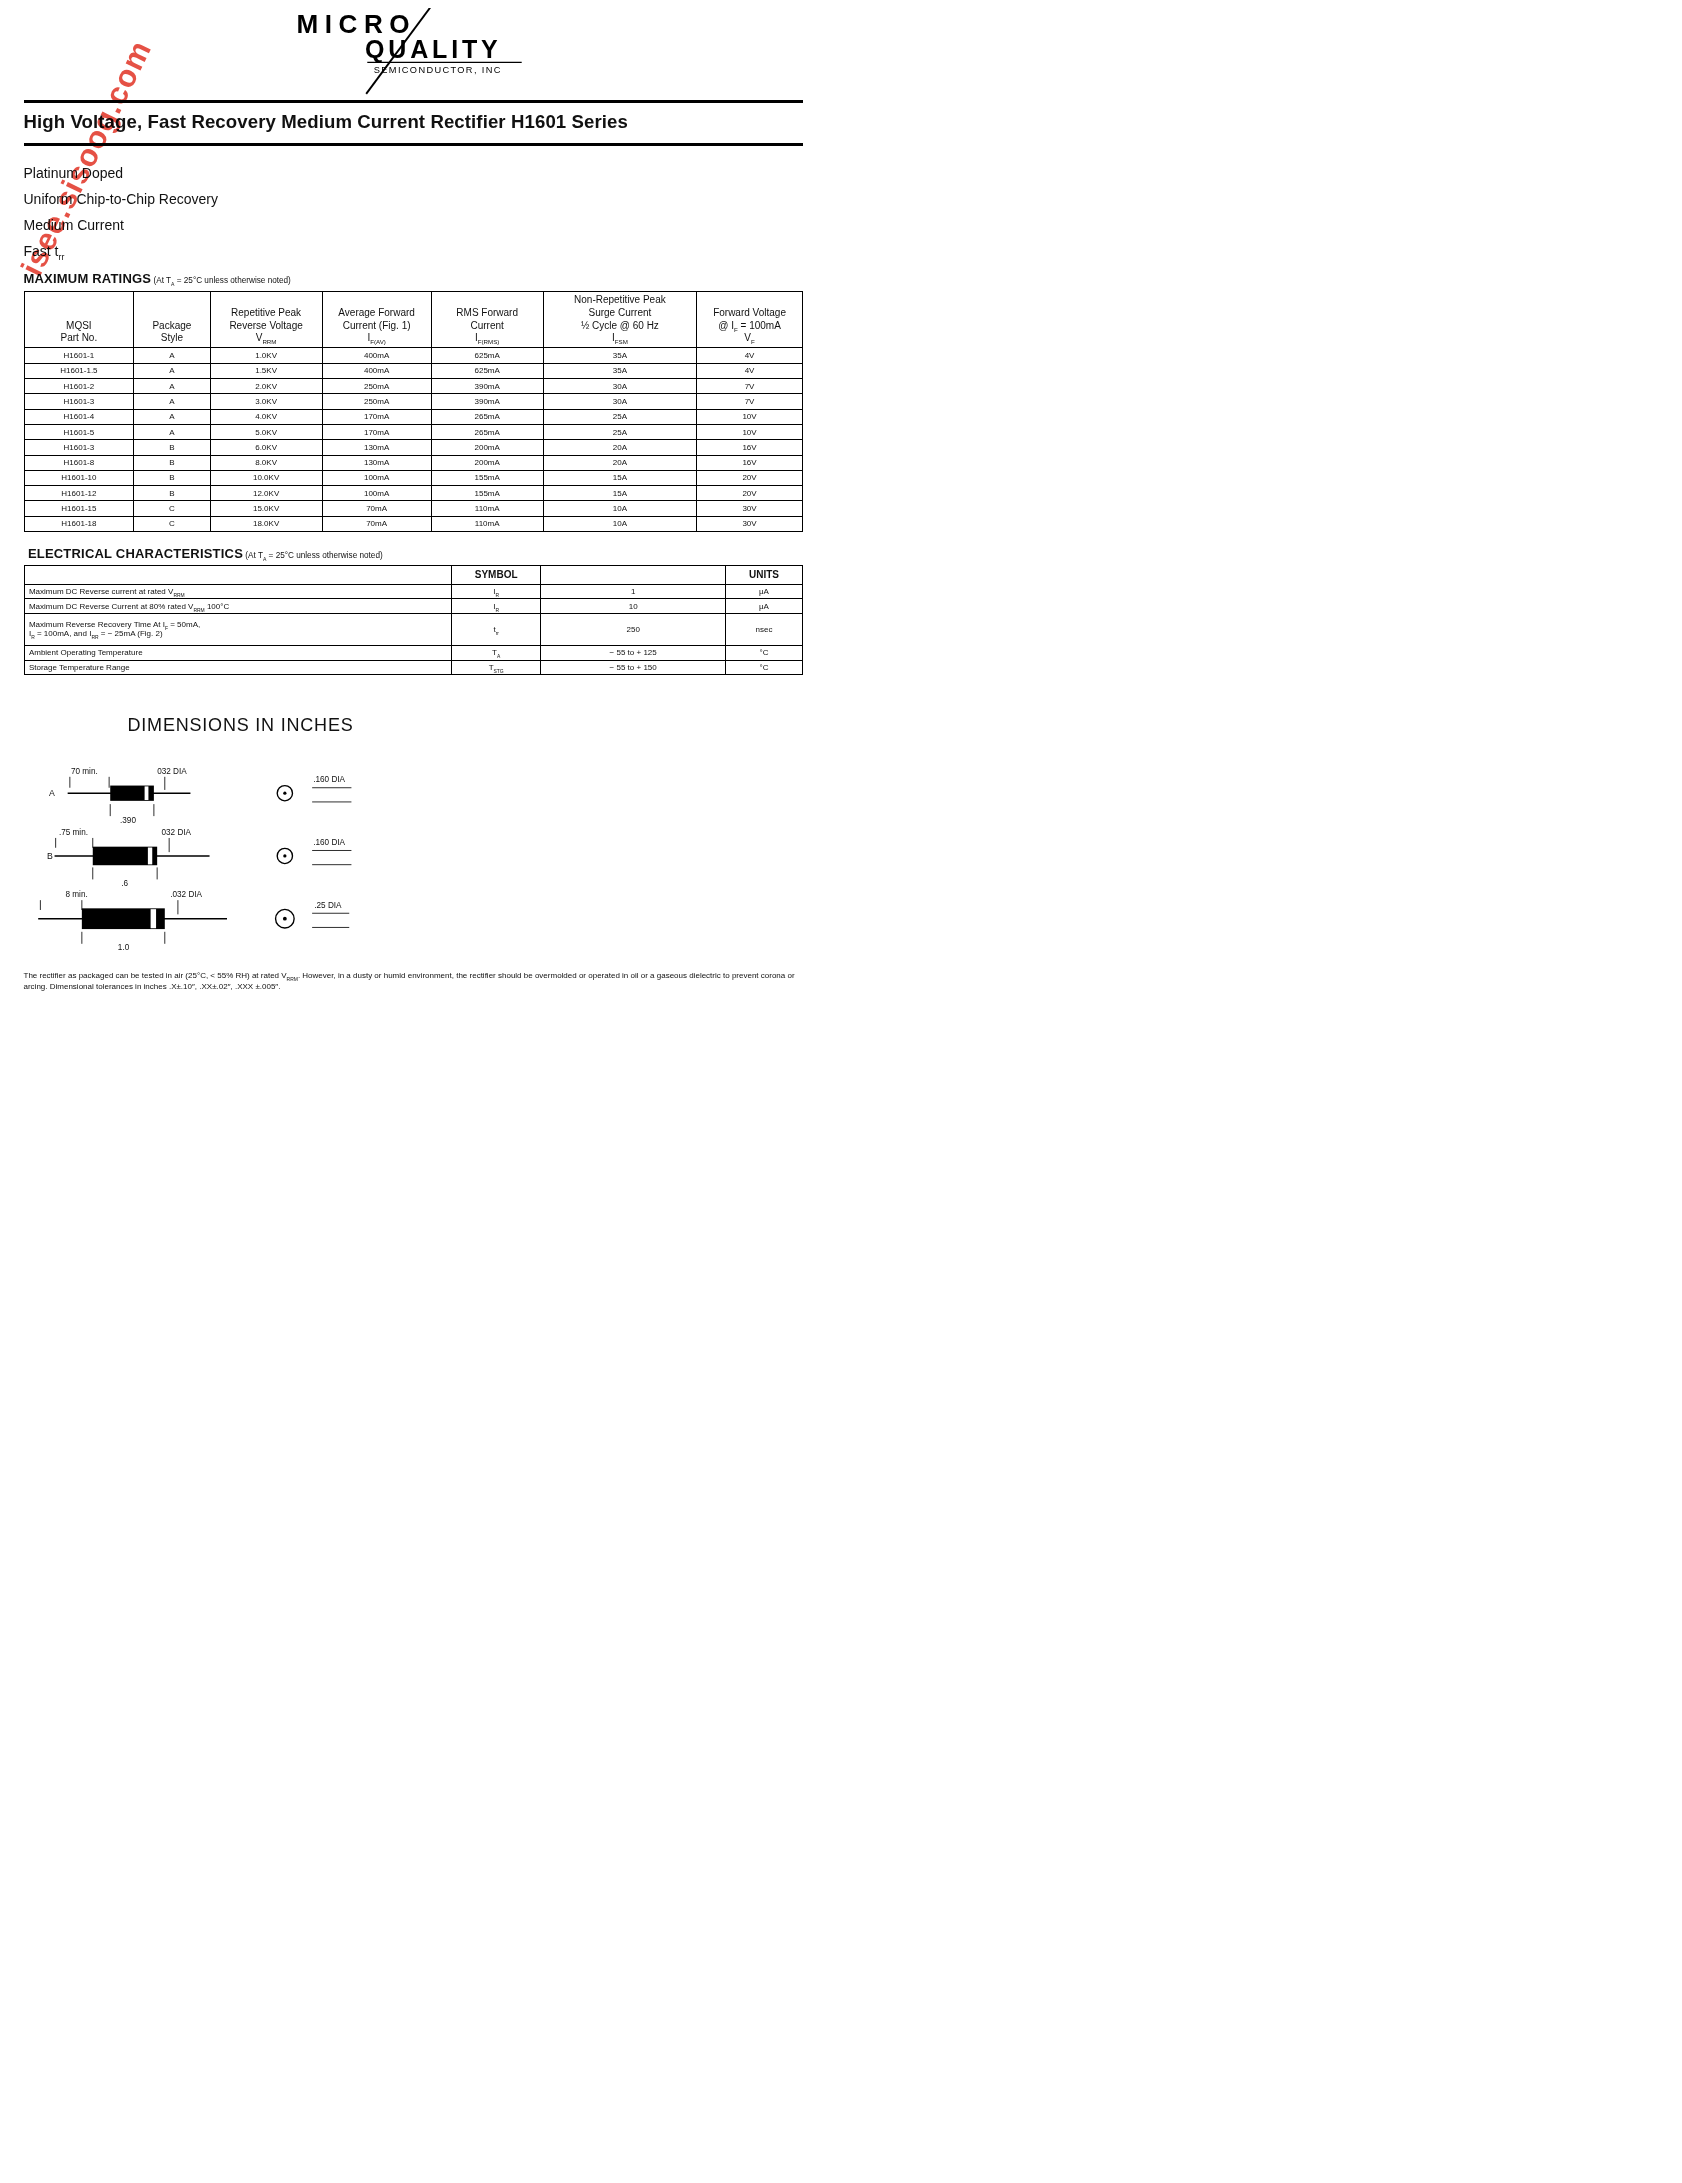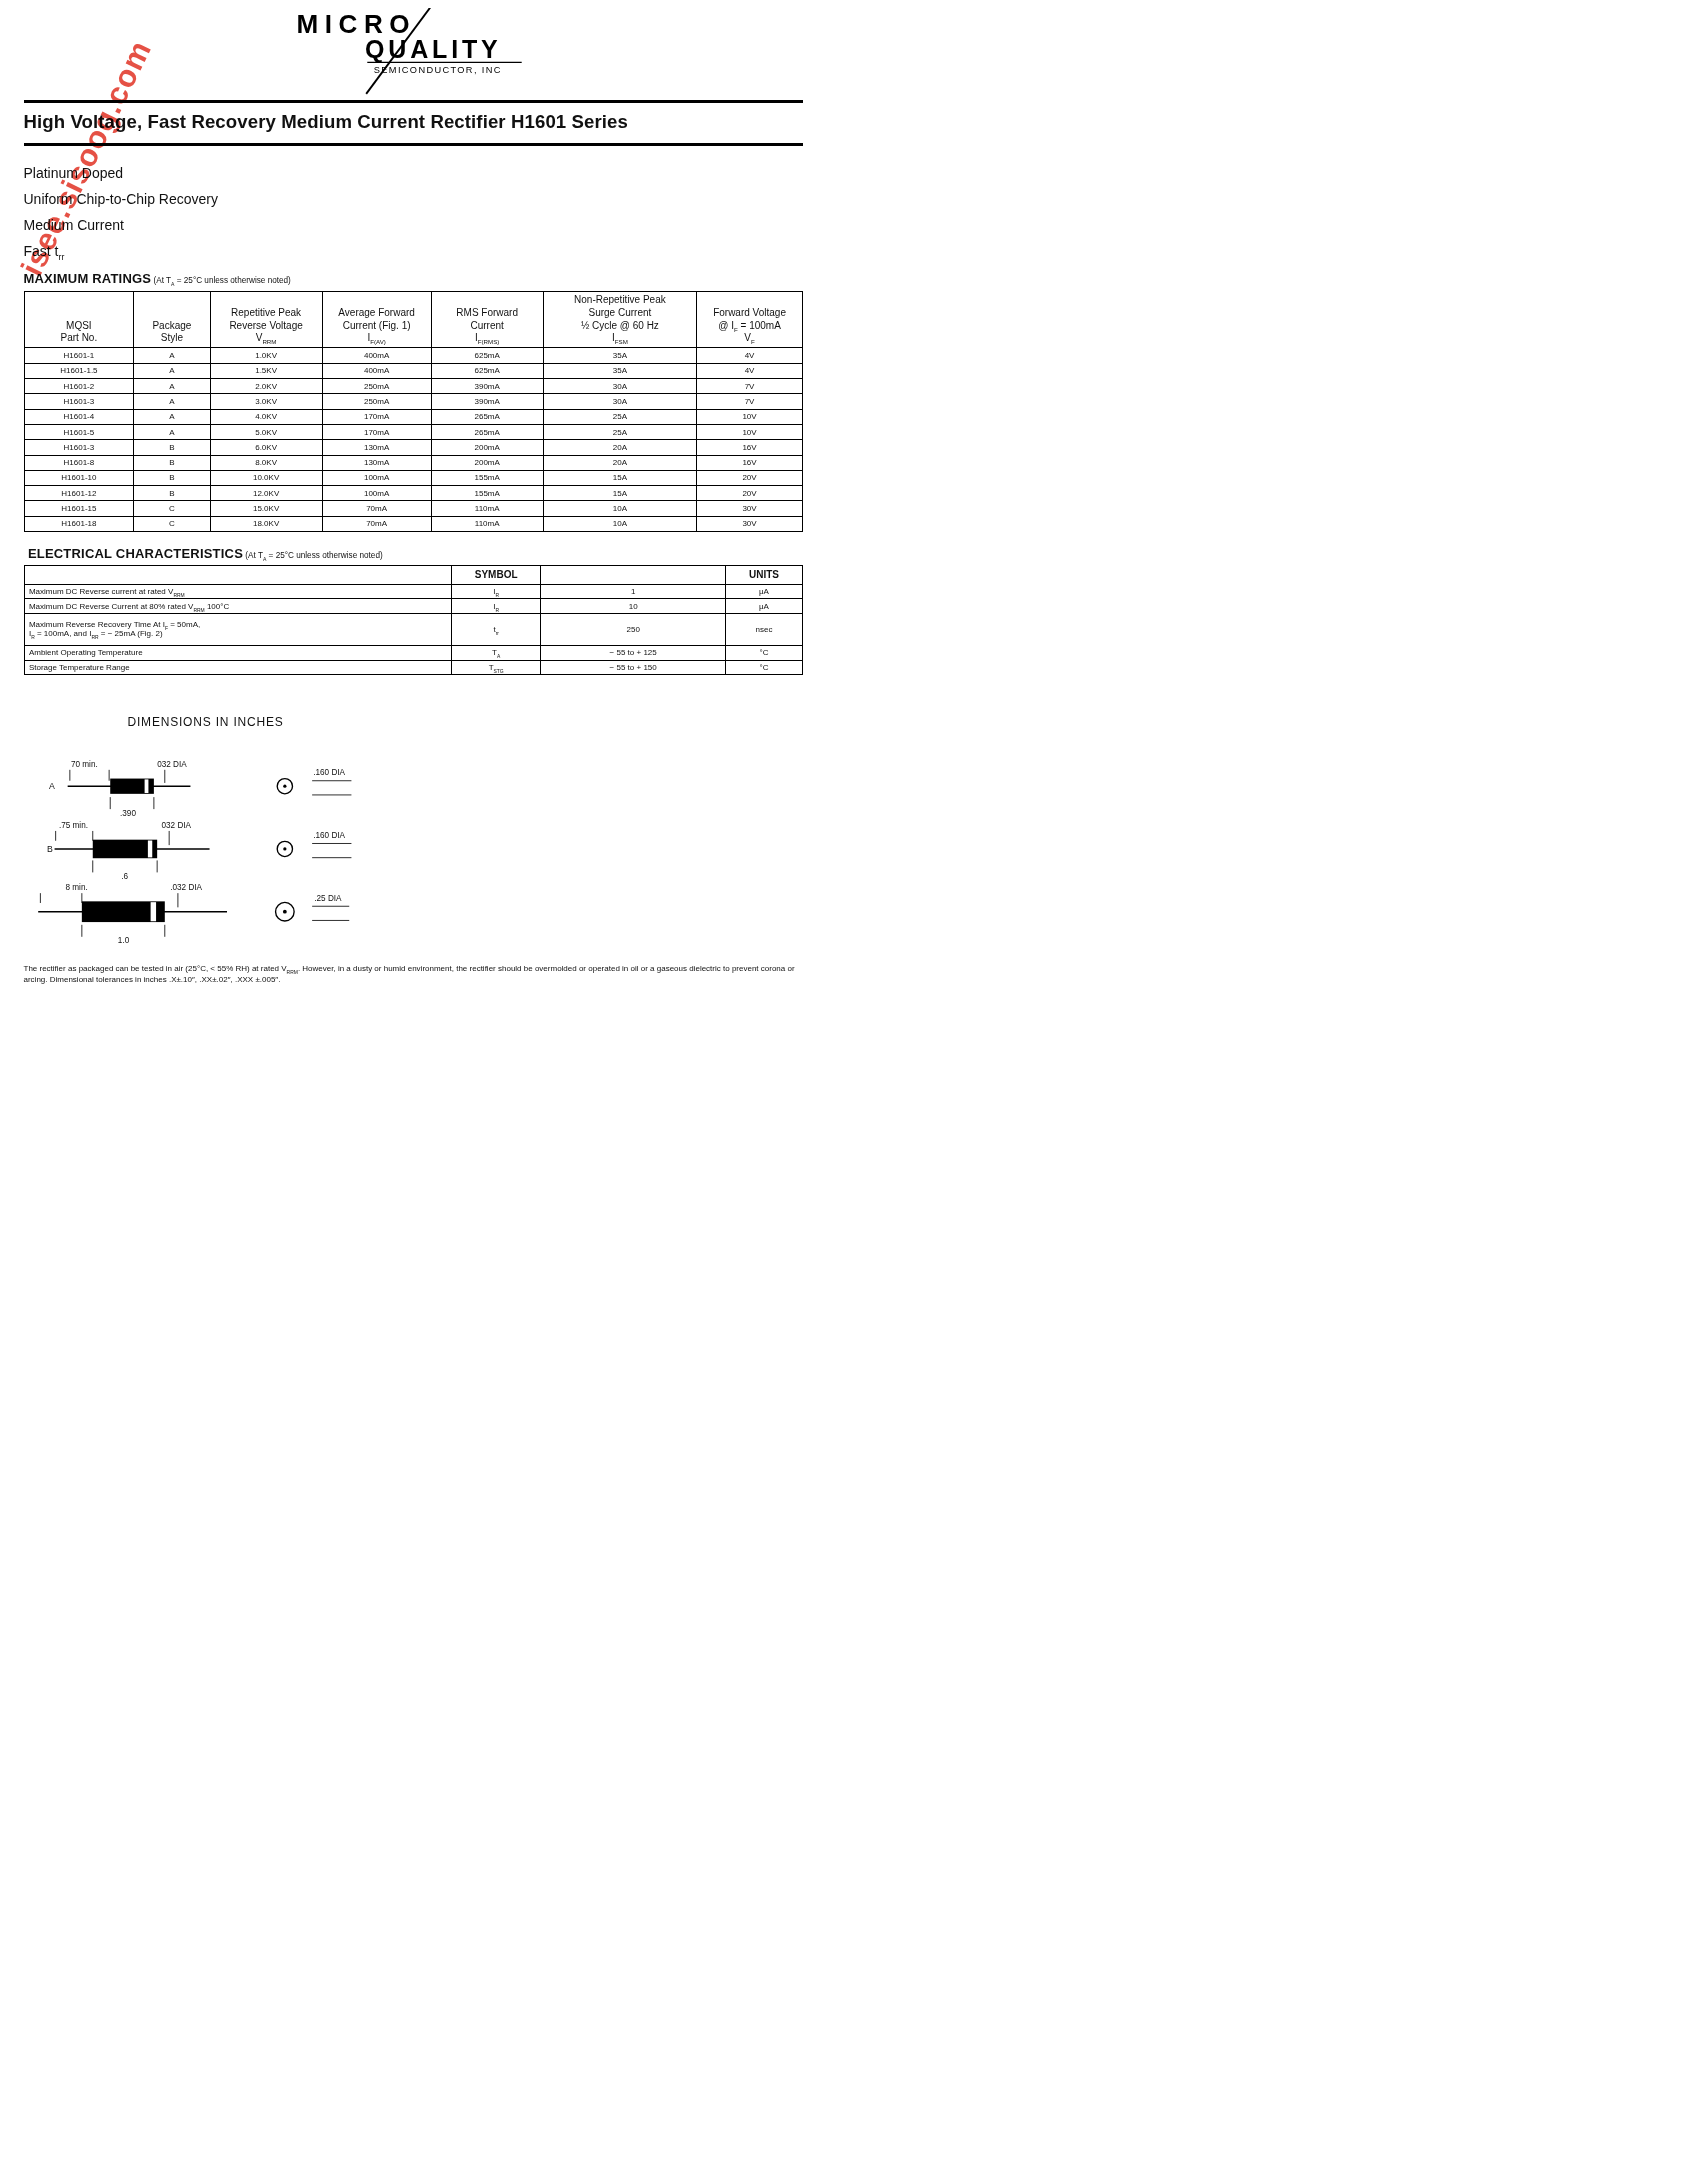--- a/index.html
+++ b/index.html
@@ -39,21 +39,21 @@
   td { text-align:center; font-size:8px; height:15.3px; padding:0.5px 2.2px; }
   sub { font-size:.62em; line-height:0; }
 
   .max-table th { height:51px; }
 
   .elec-table th { height:14px; font-weight:bold; vertical-align:middle;margin-top:8px; }
   .elec-table td { height:14.7px; }
   .elec-table td.desc { text-align:left; padding:1.1px 4.4px; }
   .elec-table tr.tall td { height:32px; }
 
-  .dim-heading { margin:40px 0 0 104px; font-size:12px; font-weight:normal; letter-spacing:0.8px; }
+  .dim-heading { margin:40px 0 0 104px; font-size:18px; font-weight:normal; letter-spacing:0.8px; }
 
   .drawings { margin-top:18.6px; display:block; }
   .drawings text { font-family:"Liberation Sans", sans-serif; font-size:15px; fill:#111; }
   .drawings .pkglabel { font-size:16px; }
   .lead { stroke:#000; stroke-width:2.5; }
   .body { fill:#000; }
   .band { fill:#fff; }
   .ticks line { stroke:#000; stroke-width:1.5; }
   .endview { fill:none; stroke:#000; stroke-width:2.5; }
   .dot { fill:#000; }

